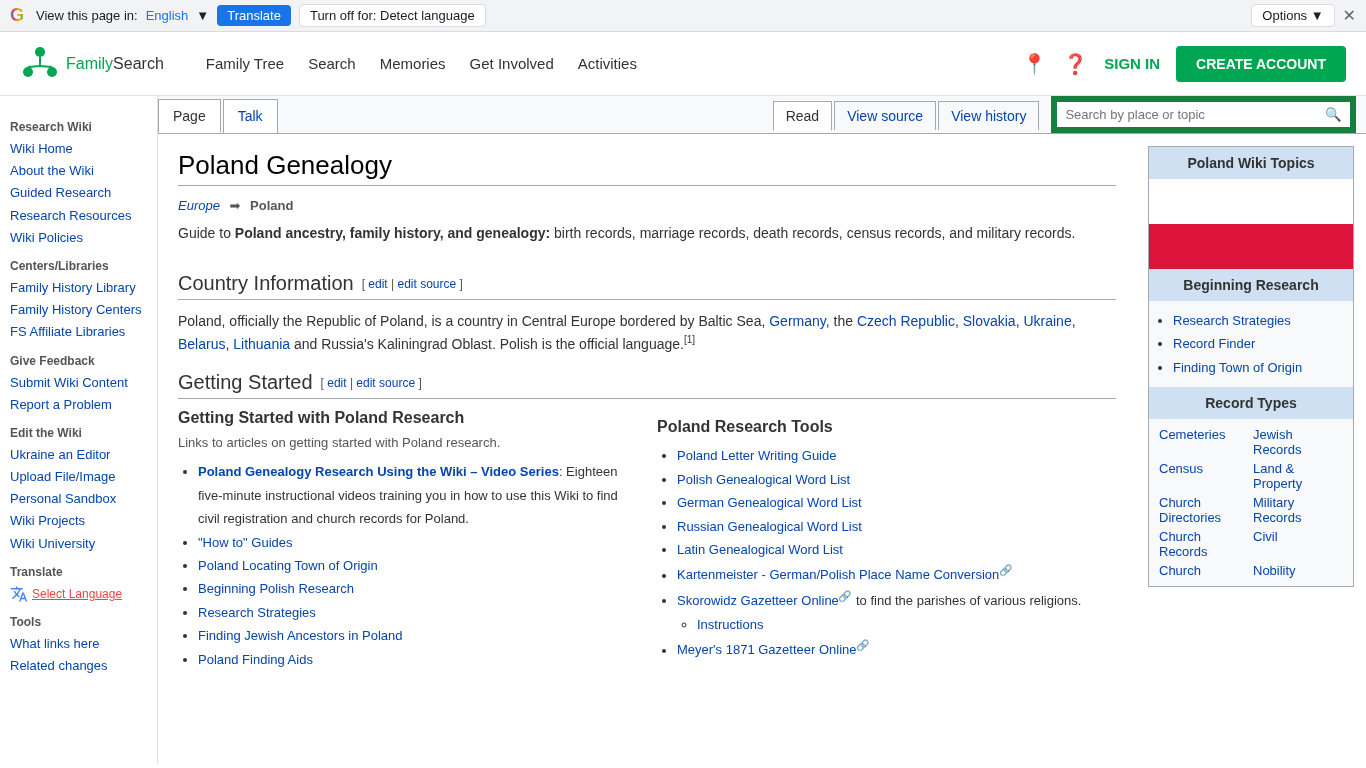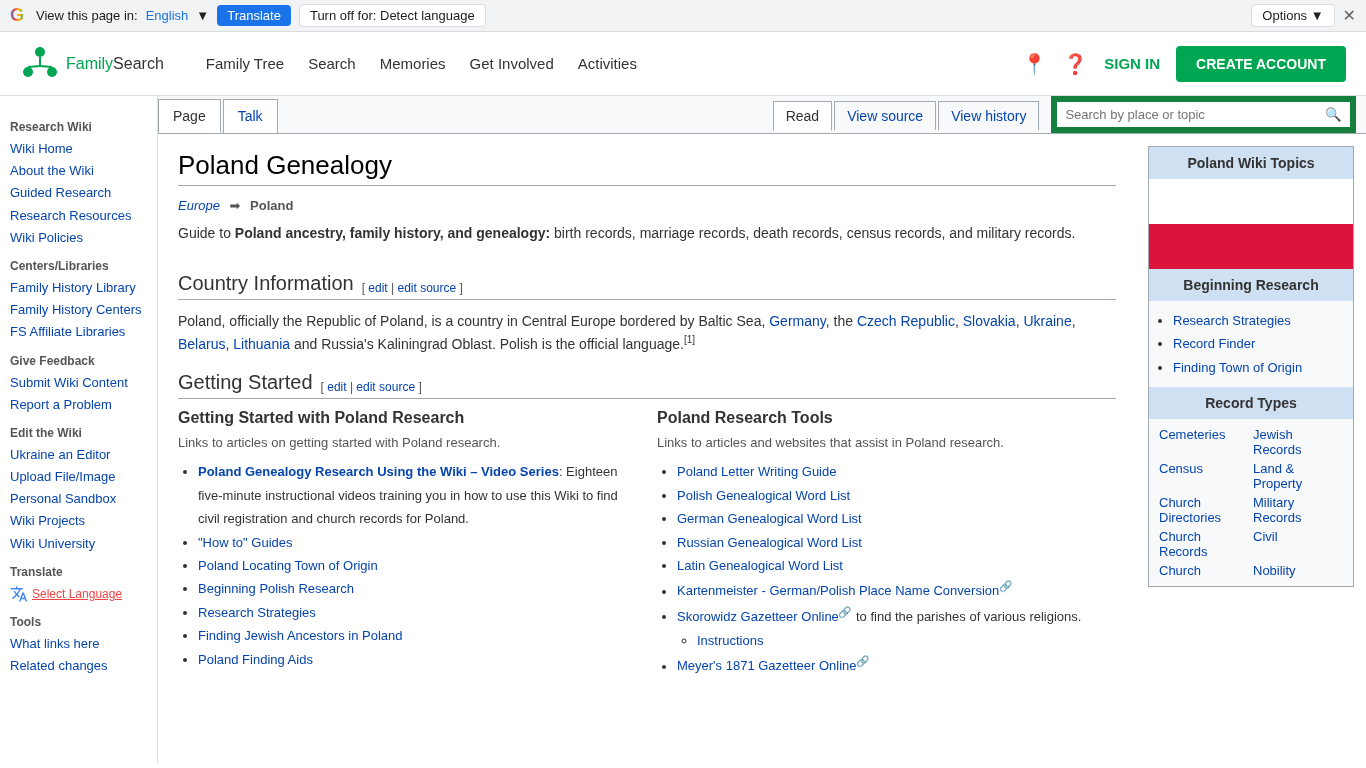--- a/index.html
+++ b/index.html
@@ -262,34 +262,35 @@
       margin-bottom: 28px;
       line-height: 1.5;
     }
     .section-header {
       font-size: 20px;
       font-weight: normal;
       border-bottom: 1px solid #a2a9b1;
       margin: 16px 0 10px 0;
       padding-bottom: 4px;
       display: flex;
-      align-items: flex-end;
+      align-items: center;
       gap: 8px;
     }
     .edit-links { font-size: 12px; color: #555; }
     .edit-links a { color: #0645ad; text-decoration: none; }
     .section-body { font-size: 14px; line-height: 1.6; margin-bottom: 10px; }
     .section-body a { color: #0645ad; text-decoration: none; }
     .section-body sup { font-size: 10px; }
 
     
     .two-col {
       display: flex;
       gap: 20px;
       margin-top: 10px;
+      align-items: center;
     }
     .col-half {
       flex: 1;
     }
     .col-title {
       font-size: 16px;
       font-weight: bold;
       margin-bottom: 8px;
     }
     .col-desc {
@@ -515,21 +516,20 @@
               <li><a href="#">"How to" Guides</a></li>
               <li><a href="#">Poland Locating Town of Origin</a></li>
               <li><a href="#">Beginning Polish Research</a></li>
               <li><a href="#">Research Strategies</a></li>
               <li><a href="#">Finding Jewish Ancestors in Poland</a></li>
               <li><a href="#">Poland Finding Aids</a></li>
             </ul>
           </div>
           <div class="col-half">
             <div class="col-title">Poland Research Tools</div>
-            <div class="col-desc">Links to articles and websites that assist in Poland research.</div>
             <ul class="col-list">
               <li><a href="#">Poland Letter Writing Guide</a></li>
               <li><a href="#">Polish Genealogical Word List</a></li>
               <li><a href="#">German Genealogical Word List</a></li>
               <li><a href="#">Russian Genealogical Word List</a></li>
               <li><a href="#">Latin Genealogical Word List</a></li>
               <li><a href="#">Kartenmeister - German/Polish Place Name Conversion</a><sup>🔗</sup></li>
               <li><a href="#">Skorowidz Gazetteer Online</a><sup>🔗</sup> to find the parishes of various religions.
                 <ul class="sub-list col-list">
                   <li><a href="#">Instructions</a></li>

